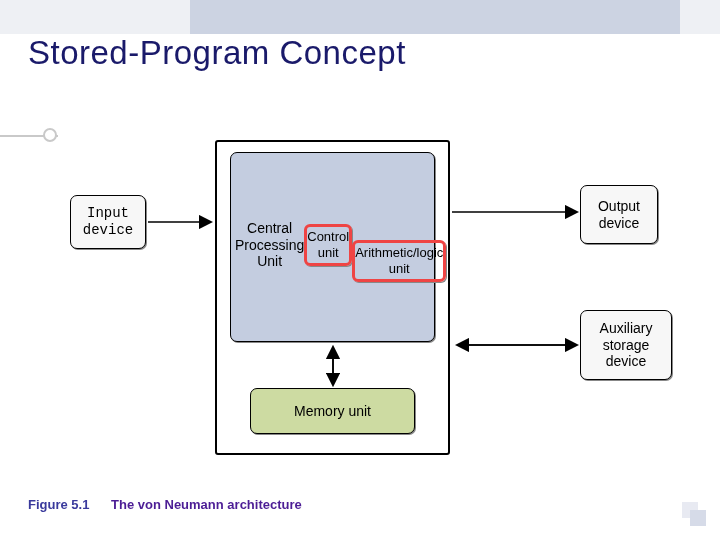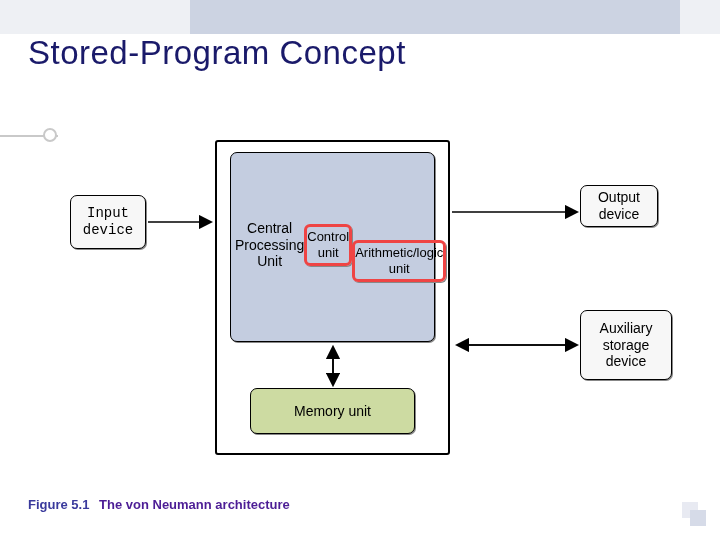--- a/index.html
+++ b/index.html
@@ -98,21 +98,21 @@
   }
   .caption {
     position: absolute;
     left: 28px; bottom: 28px;
     font-family: Arial, sans-serif;
     font-size: 13px;
   }
   .caption .fignum {
     color: #3a3a9c;
     font-weight: 700;
-    margin-right: 6px;
+    margin-right: 18px;
     text-align: center;
   }
   .caption .figtext { font-weight: 700; color: #4c1d95; }
   .corner-sq {
     position: absolute;
     bottom: 14px; right: 14px;
     width: 16px; height: 16px;
     background: #d6dbe8;
   }
   .corner-sq2 {
@@ -151,21 +151,21 @@
       </div>
       <div class="inner pink" style="height:42px;margin-top:32px;">
         <span>Arithmetic/logic unit</span>
       </div>
     </div>
 
     <div class="box green" style="left:190px; top:248px; width:165px; height:46px;">
       <span>Memory unit</span>
     </div>
 
-    <div class="box" style="left:520px; top:45px; width:78px; height:42px;">
+    <div class="box" style="left:520px; top:45px; width:78px; height:59px;">
       <span style="white-space:pre-line;">Output
 device</span>
     </div>
 
     <div class="box" style="left:520px; top:170px; width:92px; height:70px;">
       <span style="white-space:pre-line;">Auxiliary
 storage
 device</span>
     </div>
 

